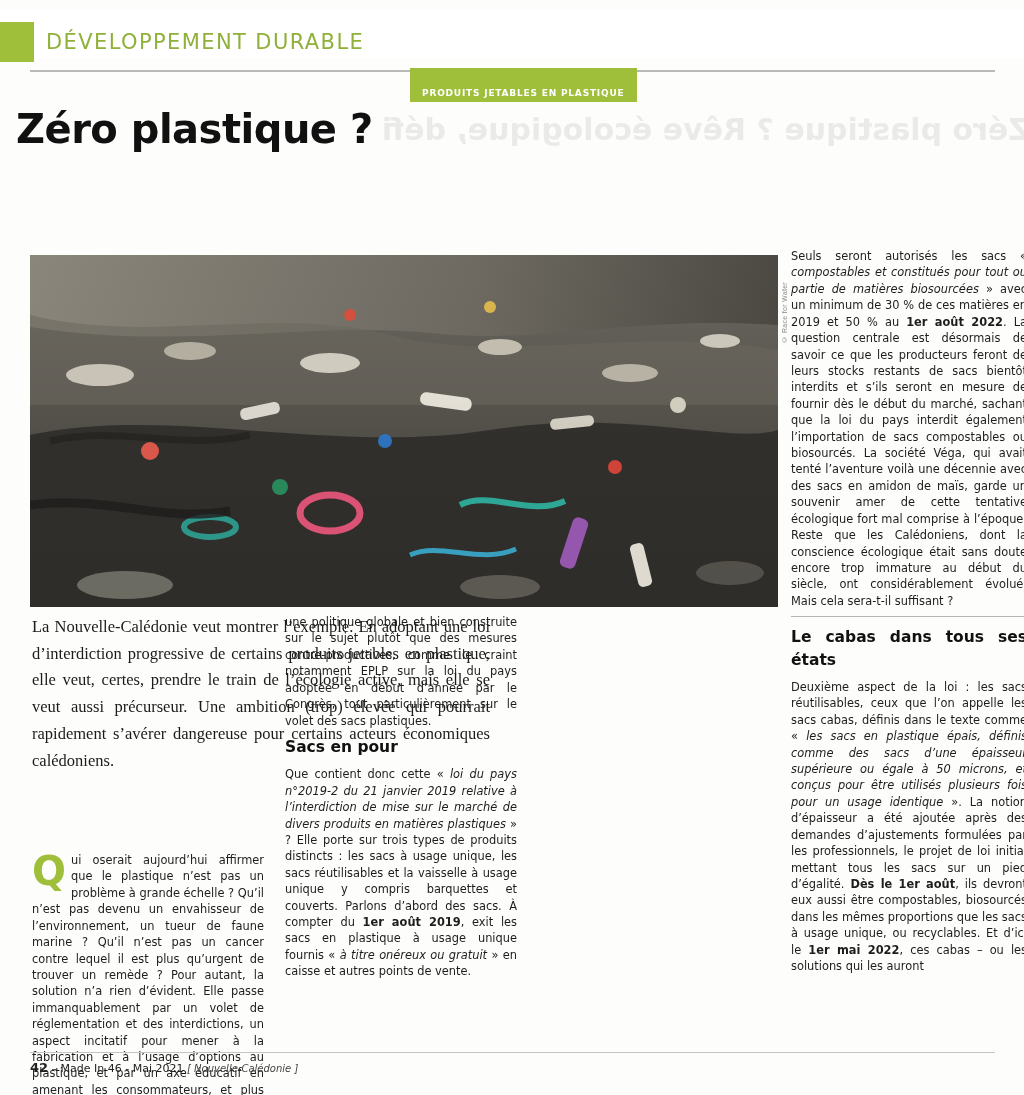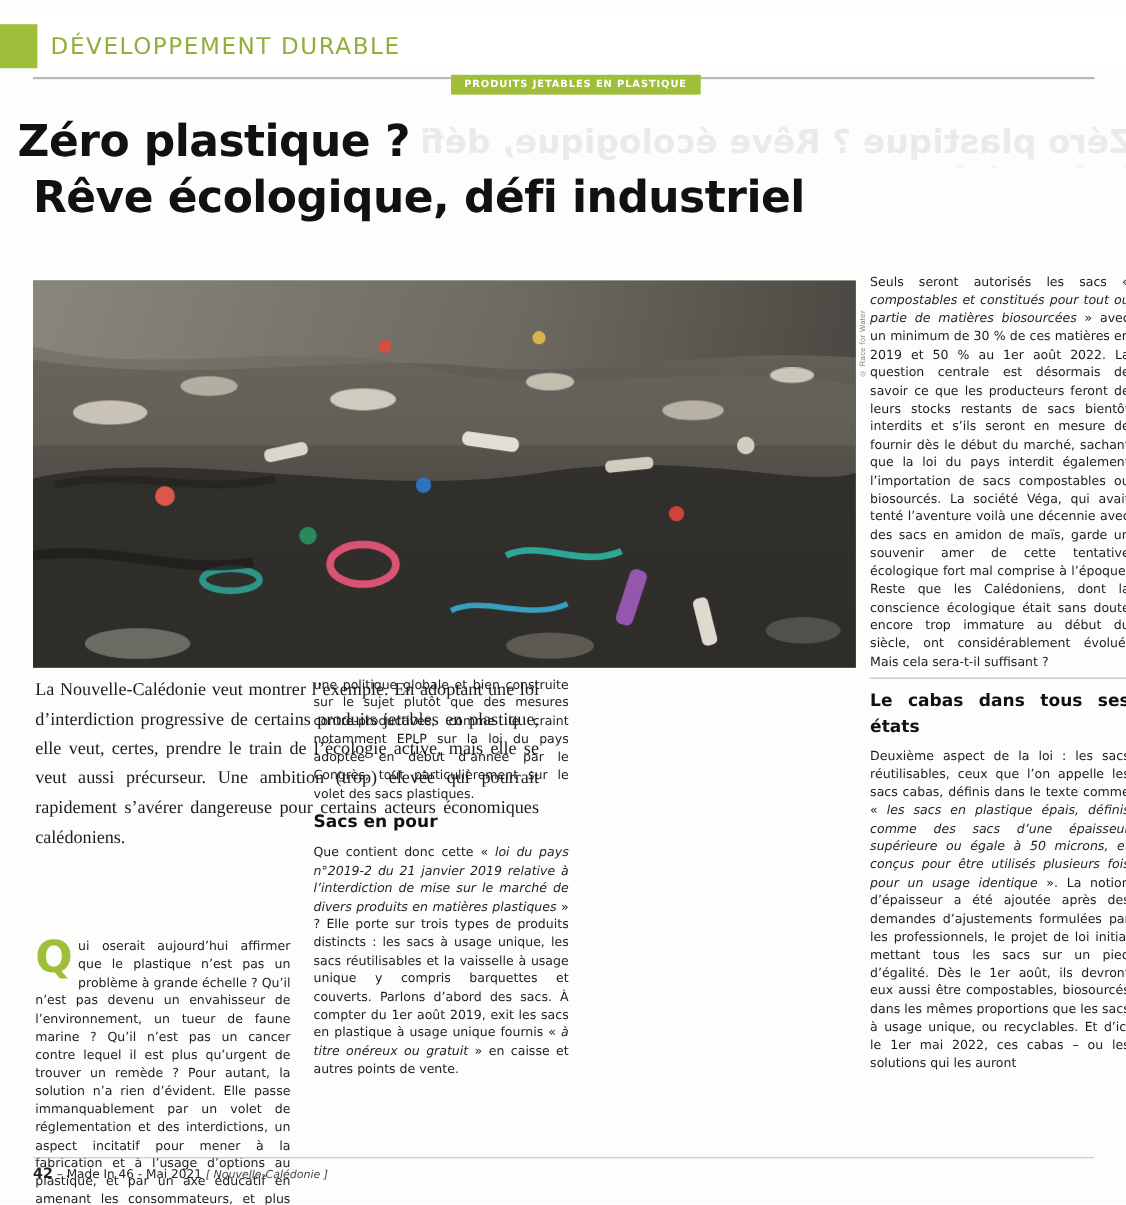--- a/index.html
+++ b/index.html
@@ -24,21 +24,21 @@
     font-family:"DejaVu Sans", sans-serif;font-weight:400;
   }
   .rule{
     position:absolute;left:30px;top:70px;width:965px;height:2px;background:#b9b9b9;
   }
 
   .tag{
     position:absolute;left:410px;top:68px;
     background:#9fbf3b;color:#ffffff;
     font-size:9px;font-weight:bold;letter-spacing:.8px;
-    padding:4px 12px 4px 12px;
+    padding:20px 12px 4px 12px;
     font-family:"DejaVu Sans", sans-serif;
   }
 
   
   .headline{
     position:absolute;left:16px;top:104px;width:900px;
     font-family:"DejaVu Sans", sans-serif;
     font-weight:bold;font-size:40px;line-height:1.28;color:#111;
     letter-spacing:-0.5px;
   }
@@ -87,21 +87,21 @@
     float:left;font-size:40px;line-height:34px;font-weight:bold;
     color:#9fbf3b;margin:2px 5px 0 0;
     font-family:"DejaVu Sans", sans-serif;
   }
   .subhead{
     font-family:"DejaVu Sans", sans-serif;font-weight:bold;
     font-size:15.5px;color:#111;margin:4px 0 8px 0;
   }
   .subhead.rule-top{border-top:1px solid #b5b5b5;padding-top:9px;}
   em{font-style:italic;}
-  b{font-weight:normal;}
+  b{font-weight:bold;}
 
   
   .footer-rule{position:absolute;left:30px;top:1052px;width:965px;height:1px;background:#c4c4c4;}
   .folio{
     position:absolute;left:30px;top:1060px;
     font-family:"DejaVu Sans", sans-serif;font-size:11px;color:#222;
   }
   .folio .num{font-weight:bold;font-size:13px;text-align:right;}
   .folio .small{font-size:10px;color:#444;font-style:italic;}
 </style>
@@ -114,21 +114,20 @@
     <div class="kicker-square"></div>
     <div class="kicker-text">DÉVELOPPEMENT DURABLE</div>
   </div>
   <div class="rule"></div>
   <div class="tag">PRODUITS JETABLES EN PLASTIQUE</div>
 
   <div class="ghost">Zéro plastique ? Rêve écologique, défi industriel</div>
 
   <div class="headline">
     <span>Zéro plastique ?</span>
-    <span class="l2">Rêve écologique, défi industriel</span>
   </div>
 
   <div class="photo">
     <svg width="748" height="352" viewBox="0 0 748 352" xmlns="http://www.w3.org/2000/svg" aria-hidden="true">
       <defs>
         <linearGradient id="g1" x1="0" y1="0" x2="0" y2="1">
           <stop offset="0%" stop-color="#6d6a63"></stop>
           <stop offset="45%" stop-color="#55524c"></stop>
           <stop offset="100%" stop-color="#35332f"></stop>
         </linearGradient>

